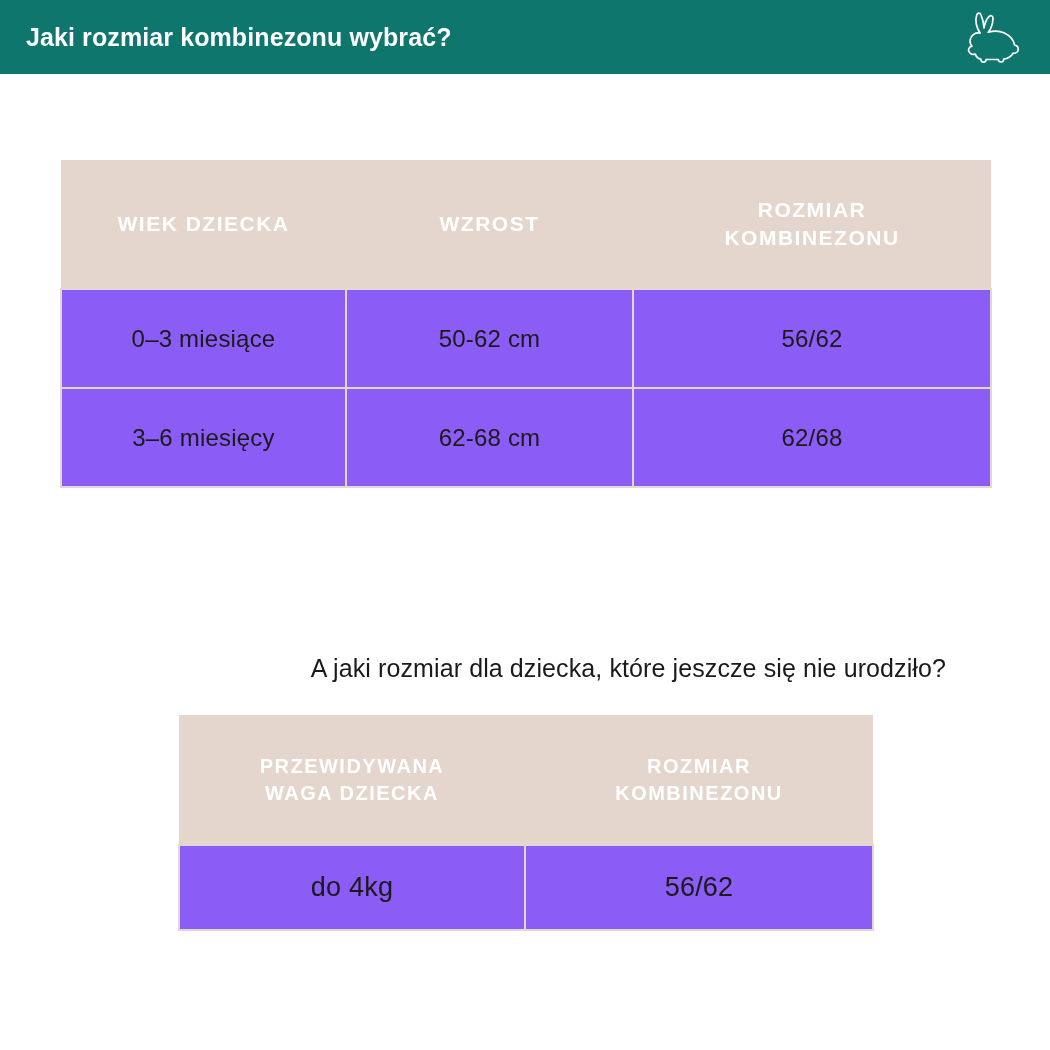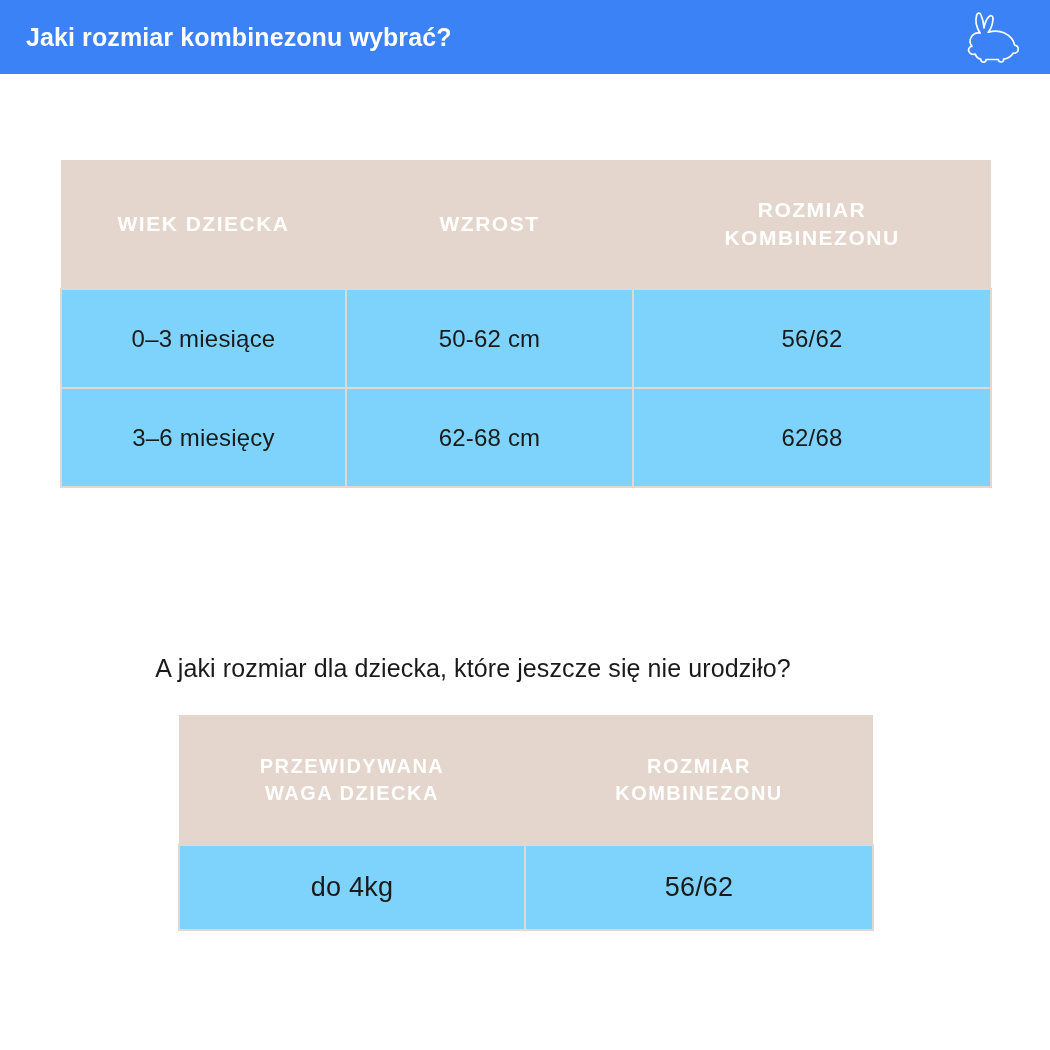--- a/index.html
+++ b/index.html
@@ -16,21 +16,21 @@
     position: relative;
   }
 
   
   .banner {
     position: absolute;
     left: 0;
     top: 0;
     width: 1050px;
     height: 74px;
-    background: #3b82f6;
+    background: #0f766e;
     display: flex;
     align-items: center;
     justify-content: space-between;
     box-sizing: border-box;
     padding: 0 28px 0 26px;
   }
   .banner-title {
     color: #ffffff;
     font-size: 25px;
     font-weight: bold;
@@ -55,21 +55,21 @@
   .size-table th {
     background: #e5d6cd;
     color: #ffffff;
     font-weight: bold;
     text-align: center;
     vertical-align: middle;
     border: none;
     line-height: 1.33;
   }
   .size-table td {
-    background: #7dd3fc;
+    background: #8b5cf6;
     color: #1a1a1a;
     text-align: center;
     vertical-align: middle;
     border: 2px solid #e3d8d1;
     font-weight: normal;
   }
 
   
   #table-age {
     left: 60px;
@@ -90,21 +90,21 @@
     font-size: 24px;
     letter-spacing: 0.2px;
   }
 
   
   .subtitle {
     position: absolute;
     left: 0;
     top: 656px;
     width: 946px;
-    text-align: center;
+    text-align: right;
     font-size: 25px;
     color: #1a1a1a;
     letter-spacing: 0.1px;
     line-height: 1;
     white-space: nowrap;
   }
 
   
   #table-weight {
     left: 178px;

